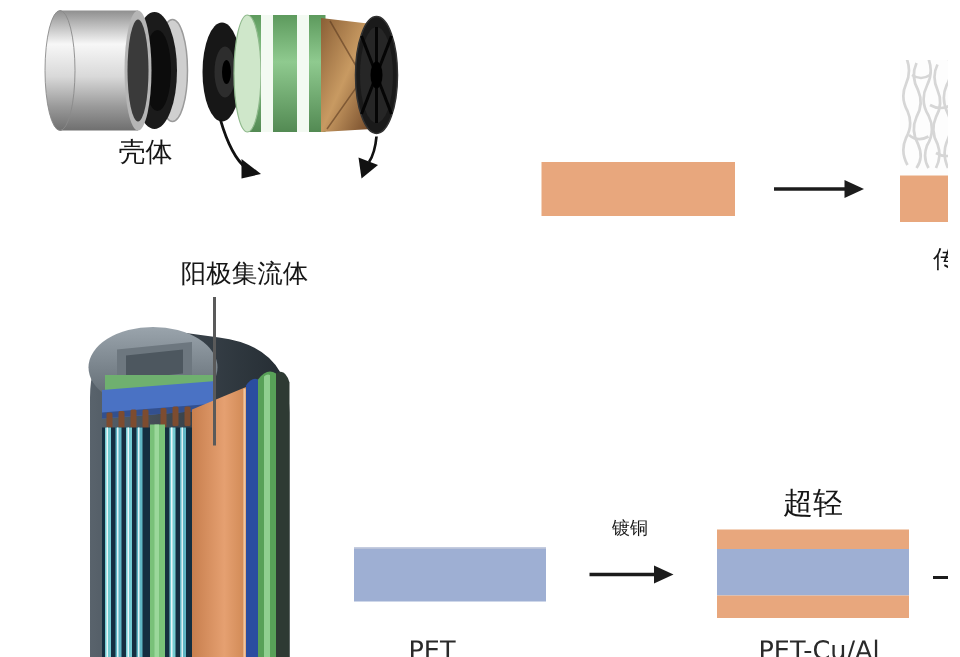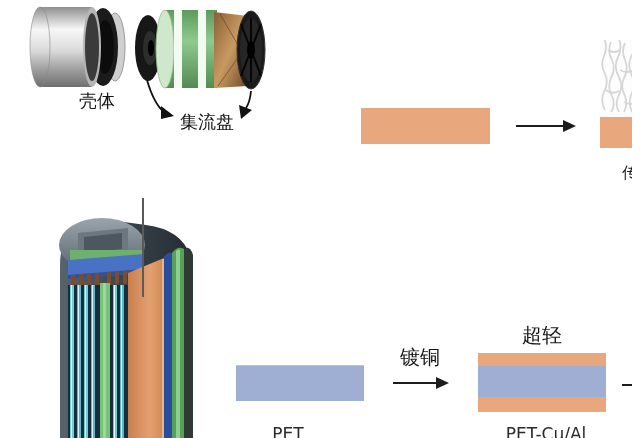--- a/index.html
+++ b/index.html
@@ -96,21 +96,21 @@
       <path d="M119,78 Q126,102 136,110"></path>
       <polygon points="146,114 133,104 133,117" fill="#111" stroke="none"></polygon>
     </g>
     <g fill="none" stroke="#111" stroke-width="1.8">
       <path d="M223,89 Q222,100 218,106"></path>
       <polygon points="213,117 211,103 224,108" fill="#111" stroke="none"></polygon>
     </g>
   </svg>
 
   <div class="lbl center" style="left:97px;top:89px;font-size:18px;">壳体</div>
-  <div class="lbl center" style="left:207px;top:110px;font-size:18px;">集流盘</div>
+  <div class="lbl center" style="left:163px;top:171px;font-size:17px;">阳极集流体</div>
 
   <div class="foil-rect"></div>
 
   <svg class="abs" style="left:515px;top:118px;" width="64" height="16" viewBox="0 0 64 16">
     <line x1="1" y1="8" x2="50" y2="8" stroke="#1c1c1c" stroke-width="2.2"></line>
     <polygon points="48,2 61,8 48,14" fill="#1c1c1c"></polygon>
   </svg>
 
   <div class="trad-block">
     <div class="texture">
@@ -197,21 +197,21 @@
     <path d="M114,235 L114,54 Q118,48 122,50 L122,235 Z" fill="#2a4da0"></path>
     <path d="M122,235 L122,50 Q128,42 134,46 L134,235 Z" fill="#58a158"></path>
     <path d="M126,235 L126,48 Q128,46 130,47 L130,235 Z" fill="#90cf90"></path>
     <path d="M134,235 L134,46 Q140,42 143,52 L143,235 Z" fill="#2e3a33"></path>
   </svg>
   <div class="pointer-line"></div>
 
   <div class="pet-rect"></div>
   <div class="lbl center" style="left:288px;top:424px;font-size:17px;color:#2a2a2a;">PET</div>
 
-  <div class="lbl center" style="left:420px;top:344px;font-size:20px;">镀铜</div>
+  <div class="lbl center" style="left:420px;top:344px;font-size:12px;">镀铜</div>
   <svg class="abs" style="left:392px;top:375px;" width="60" height="16" viewBox="0 0 60 16">
     <line x1="1" y1="8" x2="46" y2="8" stroke="#1c1c1c" stroke-width="2.2"></line>
     <polygon points="44,2 57,8 44,14" fill="#1c1c1c"></polygon>
   </svg>
 
   <div class="lbl center" style="left:542px;top:322px;font-size:20px;">超轻</div>
   <div class="composite-rect">
     <div class="band-cu-top"></div>
     <div class="band-pet"></div>
     <div class="band-cu-bot"></div>

